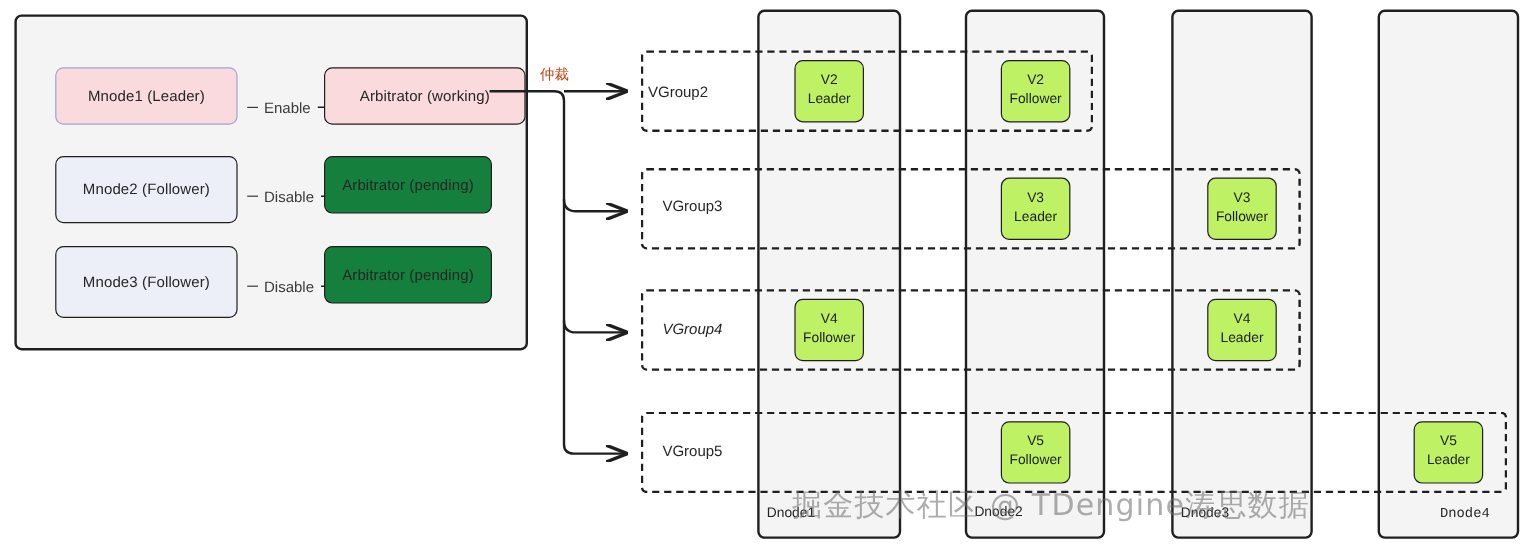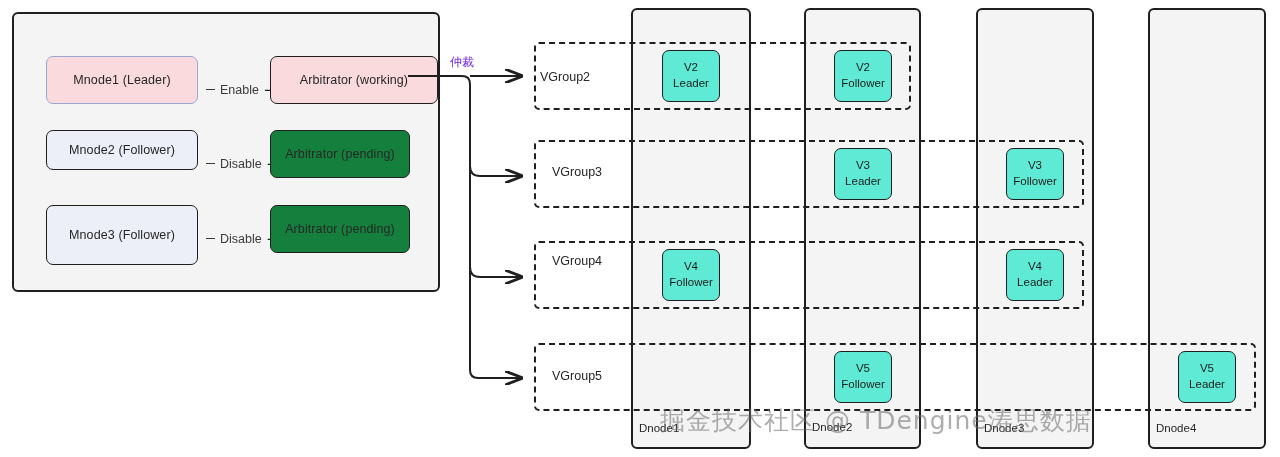--- a/index.html
+++ b/index.html
@@ -108,21 +108,21 @@
     color: #262626;
     white-space: nowrap;
   }
 
   
   .vnode {
     position: absolute;
     box-sizing: border-box;
     width: 58px;
     height: 52px;
-    background: #5eead4;
+    background: #bef264;
     border: 1.8px solid #1f1f1f;
     border-radius: 7px;
     display: flex;
     flex-direction: column;
     align-items: center;
     justify-content: center;
     font-size: 11.5px;
     color: #1d1d1d;
     line-height: 1.35;
   }
@@ -133,21 +133,21 @@
     left: 0;
     top: 0;
     width: 1280px;
     height: 457px;
     pointer-events: none;
   }
 
   #arb-caption {
     position: absolute;
     font-size: 12px;
-    color: #6d28d9;
+    color: #c2410c;
     white-space: nowrap;
   }
 
   
   #watermark {
     position: absolute;
     left: 660px;
     top: 404px;
     font-size: 25px;
     color: rgba(105,105,105,0.55);
@@ -169,21 +169,21 @@
     </div>
     <div class="edge-label" style="left:192px; top:68px;">
       <span class="edge-dash"></span>
       <span>Enable</span>
       <span class="edge-arrow">⟶</span>
     </div>
     <div class="node-box arb-working" style="left:256px; top:42px; width:168px; height:48px;">
       <span>Arbitrator (working)</span>
     </div>
 
-    <div class="node-box mnode-follower" style="left:32px; top:116px; width:152px; height:40px;text-align:right;">
+    <div class="node-box mnode-follower" style="left:32px; top:116px; width:152px; height:56px;text-align:right;">
       <span>Mnode2 (Follower)</span>
     </div>
     <div class="edge-label" style="left:192px; top:142px;">
       <span class="edge-dash"></span>
       <span>Disable</span>
       <span class="edge-arrow">⟶</span>
     </div>
     <div class="node-box arb-pending" style="left:256px; top:116px; width:140px; height:48px;">
       <span>Arbitrator (pending)</span>
     </div>
@@ -225,21 +225,21 @@
   <div class="dnode-col" style="left:976px; top:8px; width:118px; height:441px;"></div>
   <div class="dnode-col" style="left:1148px; top:8px; width:118px; height:441px;"></div>
 
   <div class="vgroup-row" style="left:534px; top:42px; width:377px; height:68px;"></div>
   <div class="vgroup-row" style="left:534px; top:140px; width:550px; height:68px;"></div>
   <div class="vgroup-row" style="left:534px; top:241px; width:550px; height:68px;"></div>
   <div class="vgroup-row" style="left:534px; top:343px; width:722px; height:68px;"></div>
 
   <div class="vgroup-label" style="left:540px; top:70px;">VGroup2</div>
   <div class="vgroup-label" style="left:552px; top:165px;text-align:center;">VGroup3</div>
-  <div class="vgroup-label" style="left:552px; top:254px;">VGroup4</div>
+  <div class="vgroup-label" style="left:552px; top:267px;font-style:italic;">VGroup4</div>
   <div class="vgroup-label" style="left:552px; top:369px;text-align:right;">VGroup5</div>
 
   <div class="vnode" style="left:662px; top:50px;">
     <span>V2</span>
     <span>Leader</span>
   </div>
   <div class="vnode" style="left:834px; top:50px;">
     <span>V2</span>
     <span>Follower</span>
   </div>
@@ -267,17 +267,17 @@
     <span>Follower</span>
   </div>
   <div class="vnode" style="left:1178px; top:351px;">
     <span>V5</span>
     <span>Leader</span>
   </div>
 
   <div class="dnode-label" style="left:639px; top:422px;">Dnode1</div>
   <div class="dnode-label" style="left:812px; top:421px;">Dnode2</div>
   <div class="dnode-label" style="left:984px; top:422px;">Dnode3</div>
-  <div class="dnode-label" style="left:1156px; top:422px;">Dnode4</div>
+  <div class="dnode-label" style="left:1200px; top:422px;font-family:Liberation Mono, monospace;">Dnode4</div>
 
   <div id="watermark">掘金技术社区 @ TDengine涛思数据</div>
 
 </div>
 
 </body></html>

